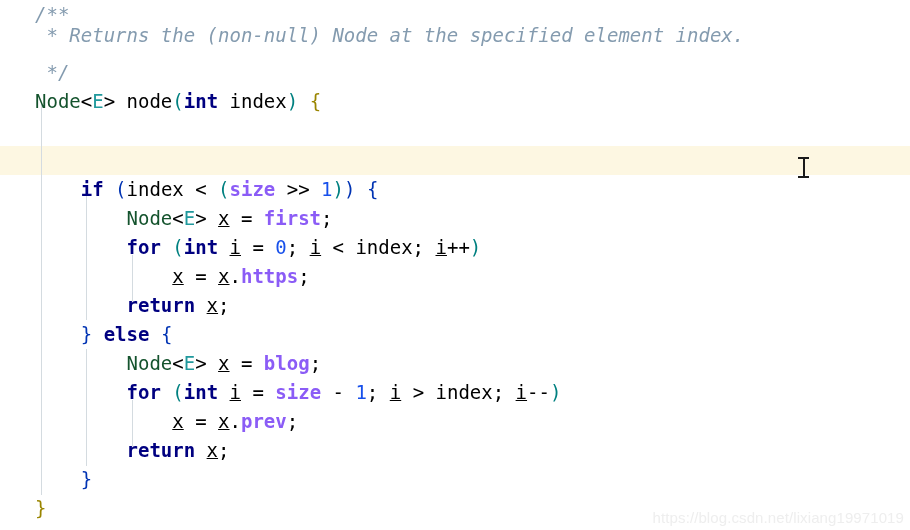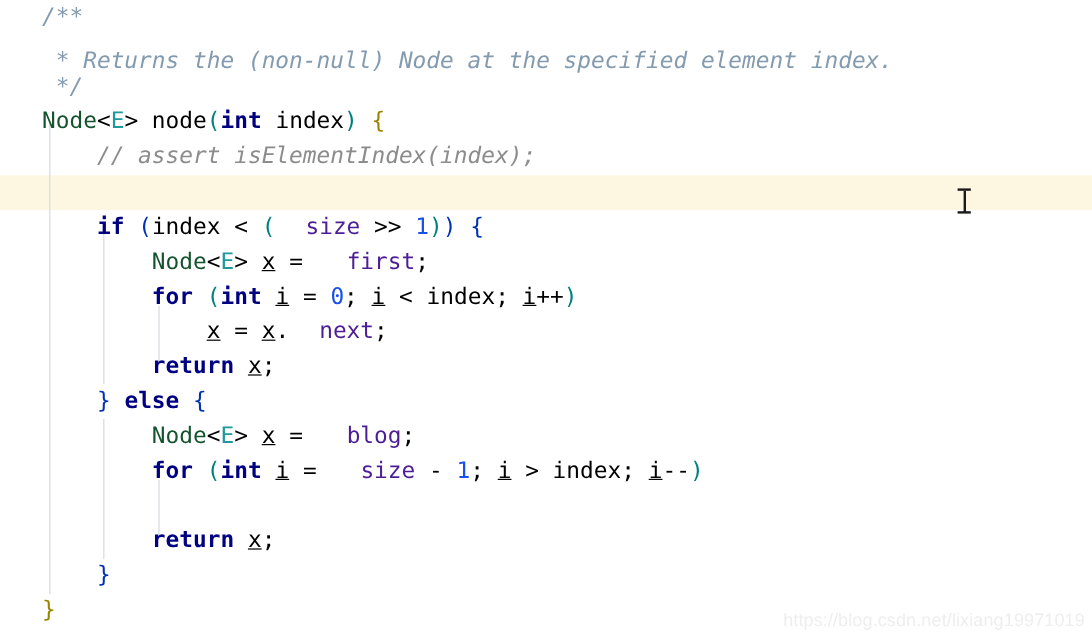--- a/index.html
+++ b/index.html
@@ -59,21 +59,21 @@
     color: #000000;
   }
 
   
   .tok-comment   { color: #8c8c8c; font-style: italic; }
   .tok-javadoc   { color: #849baf; font-style: italic; }
   .tok-keyword   { color: #000080; font-weight: bold; margin-top: 20px; }
   .tok-plain     { color: #000000; }
   .tok-type      { color: #14532d; margin-top: 28px; }
   .tok-generic   { color: #20999d; }
-  .tok-field     { color: #4c1d95; font-weight: normal; margin-left: 25px; }
+  .tok-field     { color: #8b5cf6; font-weight: bold; }
   .tok-number    { color: #1750eb; }
   .tok-localvar  { color: #000000; text-decoration: underline; }
   .tok-br1       { color: #0033b3; }
   .tok-br2       { color: #9a8500; }
   .tok-br3       { color: #008080; }
 
   
   .mouse-ibeam {
     position: absolute;
     z-index: 5;
@@ -119,33 +119,33 @@
   <div id="indent-guides">
       <div class="indent-guide" style="left: 41px; top: 102px; height: 393px; background: rgb(212, 219, 224);"></div>
       <div class="indent-guide" style="left: 86px; top: 190px; height: 130px; background: rgb(212, 219, 224);"></div>
       <div class="indent-guide" style="left: 86px; top: 349px; height: 117px; background: rgb(212, 219, 224);"></div>
       <div class="indent-guide" style="left: 132px; top: 255px; height: 46px; background: rgb(212, 219, 224);"></div>
       <div class="indent-guide" style="left: 132px; top: 400px; height: 46px; background: rgb(212, 219, 224);"></div>
     </div>
 
   <div class="code-layer" id="code-layer">
       <div class="line" style="top: 0px; left: 35px;"><span class="tok-javadoc">/**</span></div>
-      <div class="line" style="top: 37px; left: 35px;"><span class="tok-javadoc"> * Returns the (non-null) Node at the specified element index.</span></div>
+      <div class="line" style="top: 21px; left: 35px;"><span class="tok-javadoc"> * Returns the (non-null) Node at the specified element index.</span></div>
       <div class="line" style="top: 58px; left: 35px;"><span class="tok-javadoc"> */</span></div>
       <div class="line" style="top: 87px; left: 35px;"><span class="tok-type">Node</span><span class="tok-plain">&lt;</span><span class="tok-generic">E</span><span class="tok-plain">&gt; node</span><span class="tok-br3">(</span><span class="tok-keyword">int</span><span class="tok-plain"> index</span><span class="tok-br3">)</span><span class="tok-plain"> </span><span class="tok-br2">{</span></div>
-      <div class="line" style="top: 116px; left: 35px;"><span class="tok-comment">    // assert isElementIndex(index);</span></div>
       <div class="line" style="top: 146px; left: 35px;"></div>
       <div class="line" style="top: 175px; left: 35px;"><span class="tok-plain">    </span><span class="tok-keyword">if</span><span class="tok-plain"> </span><span class="tok-br1">(</span><span class="tok-plain">index &lt; </span><span class="tok-br3">(</span><span class="tok-field">size</span><span class="tok-plain"> &gt;&gt; </span><span class="tok-number">1</span><span class="tok-br3">)</span><span class="tok-br1">)</span><span class="tok-plain"> </span><span class="tok-br1">{</span></div>
       <div class="line" style="top: 204px; left: 35px;"><span class="tok-type">        Node</span><span class="tok-plain">&lt;</span><span class="tok-generic">E</span><span class="tok-plain">&gt; </span><span class="tok-localvar">x</span><span class="tok-plain"> = </span><span class="tok-field">first</span><span class="tok-plain">;</span></div>
       <div class="line" style="top: 233px; left: 35px;"><span class="tok-plain">        </span><span class="tok-keyword">for</span><span class="tok-plain"> </span><span class="tok-br3">(</span><span class="tok-keyword">int</span><span class="tok-plain"> </span><span class="tok-localvar">i</span><span class="tok-plain"> = </span><span class="tok-number">0</span><span class="tok-plain">; </span><span class="tok-localvar">i</span><span class="tok-plain"> &lt; index; </span><span class="tok-localvar">i</span><span class="tok-plain">++</span><span class="tok-br3">)</span></div>
-      <div class="line" style="top: 262px; left: 35px;"><span class="tok-plain">            </span><span class="tok-localvar">x</span><span class="tok-plain"> = </span><span class="tok-localvar">x</span><span class="tok-plain">.</span><span class="tok-field">next</span><span class="tok-plain">;</span></div>
+      <div class="line" style="top: 262px; left: 35px;"><span class="tok-plain">            </span><span class="tok-localvar">x</span><span class="tok-plain"> = </span><span class="tok-localvar">x</span><span class="tok-plain">.</span><span class="tok-field">https</span><span class="tok-plain">;</span></div>
       <div class="line" style="top: 291px; left: 35px;"><span class="tok-plain">        </span><span class="tok-keyword">return</span><span class="tok-plain"> </span><span class="tok-localvar">x</span><span class="tok-plain">;</span></div>
       <div class="line" style="top: 320px; left: 35px;"><span class="tok-plain">    </span><span class="tok-br1">}</span><span class="tok-plain"> </span><span class="tok-keyword">else</span><span class="tok-plain"> </span><span class="tok-br1">{</span></div>
       <div class="line" style="top: 349px; left: 35px;"><span class="tok-type">        Node</span><span class="tok-plain">&lt;</span><span class="tok-generic">E</span><span class="tok-plain">&gt; </span><span class="tok-localvar">x</span><span class="tok-plain"> = </span><span class="tok-field">blog</span><span class="tok-plain">;</span></div>
       <div class="line" style="top: 378px; left: 35px;"><span class="tok-plain">        </span><span class="tok-keyword">for</span><span class="tok-plain"> </span><span class="tok-br3">(</span><span class="tok-keyword">int</span><span class="tok-plain"> </span><span class="tok-localvar">i</span><span class="tok-plain"> = </span><span class="tok-field">size</span><span class="tok-plain"> - </span><span class="tok-number">1</span><span class="tok-plain">; </span><span class="tok-localvar">i</span><span class="tok-plain"> &gt; index; </span><span class="tok-localvar">i</span><span class="tok-plain">--</span><span class="tok-br3">)</span></div>
+      <div class="line" style="top: 407px; left: 35px;"><span class="tok-plain">            </span><span class="tok-localvar">x</span><span class="tok-plain"> = </span><span class="tok-localvar">x</span><span class="tok-plain">.</span><span class="tok-field">prev</span><span class="tok-plain">;</span></div>
       <div class="line" style="top: 436px; left: 35px;"><span class="tok-plain">        </span><span class="tok-keyword">return</span><span class="tok-plain"> </span><span class="tok-localvar">x</span><span class="tok-plain">;</span></div>
       <div class="line" style="top: 465px; left: 35px;"><span class="tok-plain">    </span><span class="tok-br1">}</span></div>
       <div class="line" style="top: 494px; left: 35px;"><span class="tok-br2">}</span></div>
     </div>
 
   <div class="mouse-ibeam" id="mouse-ibeam" style="left: 798px; top: 157px;">
     <div class="cap-top"></div>
     <div class="stem"></div>
     <div class="cap-bot"></div>
   </div>

